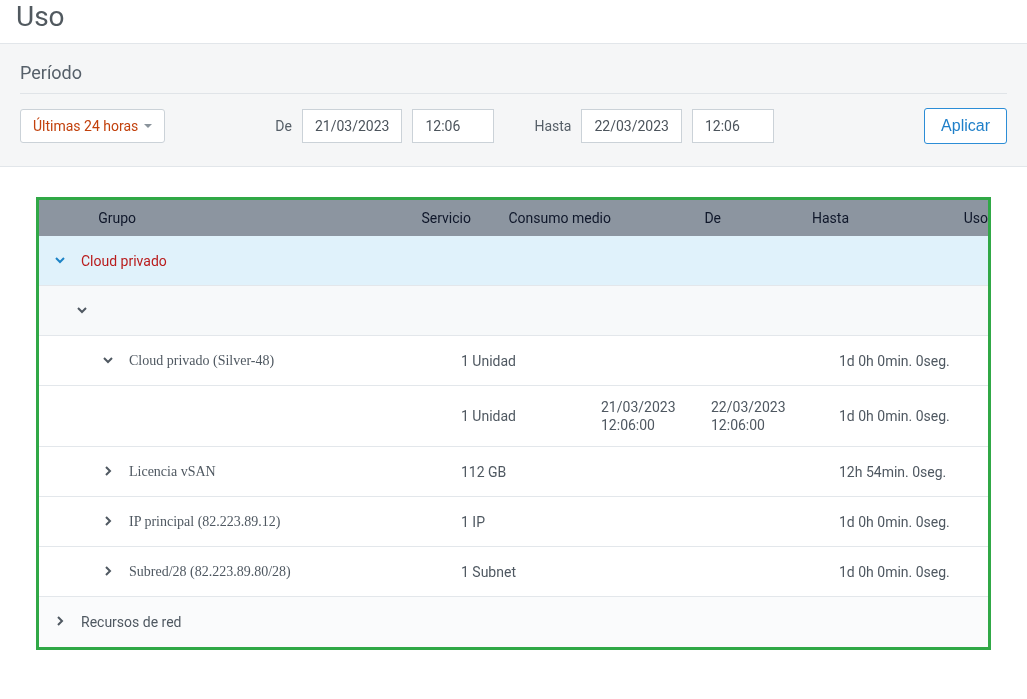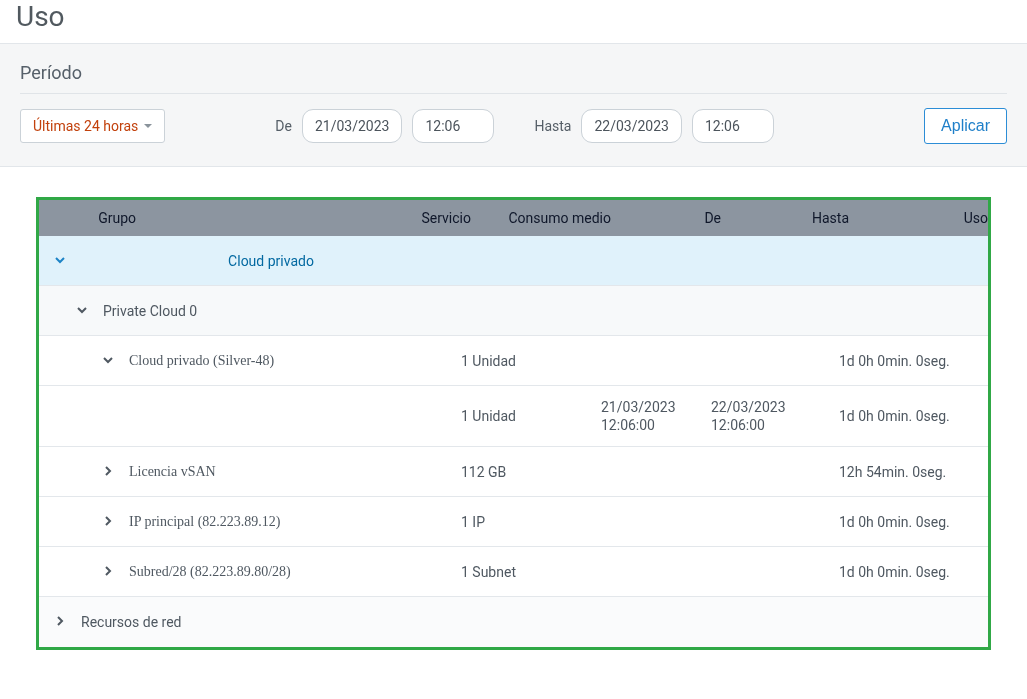--- a/index.html
+++ b/index.html
@@ -54,21 +54,21 @@
     }
     .period-label {
       font-size: 14px;
       color: #555e67;
       margin-left: 100px;
     }
     .period-label.hasta { margin-left: 30px; }
     .date-input {
       background: #fff;
       border: 1px solid #cbd2d8;
-      border-radius: 11px;
+      border-radius: 0;
       padding: 8px 12px;
       font-size: 14px;
       color: #4c545c;
       min-width: 82px;
     }
     .date-input.wide { min-width: 95px; }
     .spacer { flex: 1; }
     .apply-btn {
       background: #fff;
       border: 1px solid #2c8dd6;
@@ -99,21 +99,21 @@
     .col-hasta { flex: 0 0 128px; }
     .col-uso { flex: 1; }
     .row {
       display: flex;
       align-items: center;
       border-bottom: 1px solid #e3e7eb;
       min-height: 50px;
       padding: 12px 0;
     }
     .row.lvl0 { background: #e0f2fb; }
-    .row.lvl0 .svc-text { color: #0369a1; text-align: center; }
+    .row.lvl0 .svc-text { color: #b91c1c; }
     .row.lvl1 { background: #f7f9fa; }
     .row.lvl2 { background: #fff; }
     .row.lvl2-detail { background: #fff; }
     .row.lvl0-alt { background: #fafbfc; }
     .toggle {
       width: 42px;
       display: flex;
       justify-content: center;
       align-items: center;
       cursor: pointer;
@@ -181,21 +181,20 @@
   </div>
 
   <div class="row lvl1 indent-1">
     <div class="toggle">
       <span class="chev-down">
         <svg viewBox="0 0 12 12">
             <path d="M2 4 L6 8 L10 4" fill="none" stroke="#4f5861" stroke-width="2"></path>
           </svg>
       </span>
     </div>
-    <div class="svc-text">Private Cloud 0</div>
   </div>
 
   <div class="row lvl2 indent-2">
     <div class="toggle">
       <span class="chev-down">
         <svg viewBox="0 0 12 12">
             <path d="M2 4 L6 8 L10 4" fill="none" stroke="#4f5861" stroke-width="2"></path>
           </svg>
       </span>
     </div>

